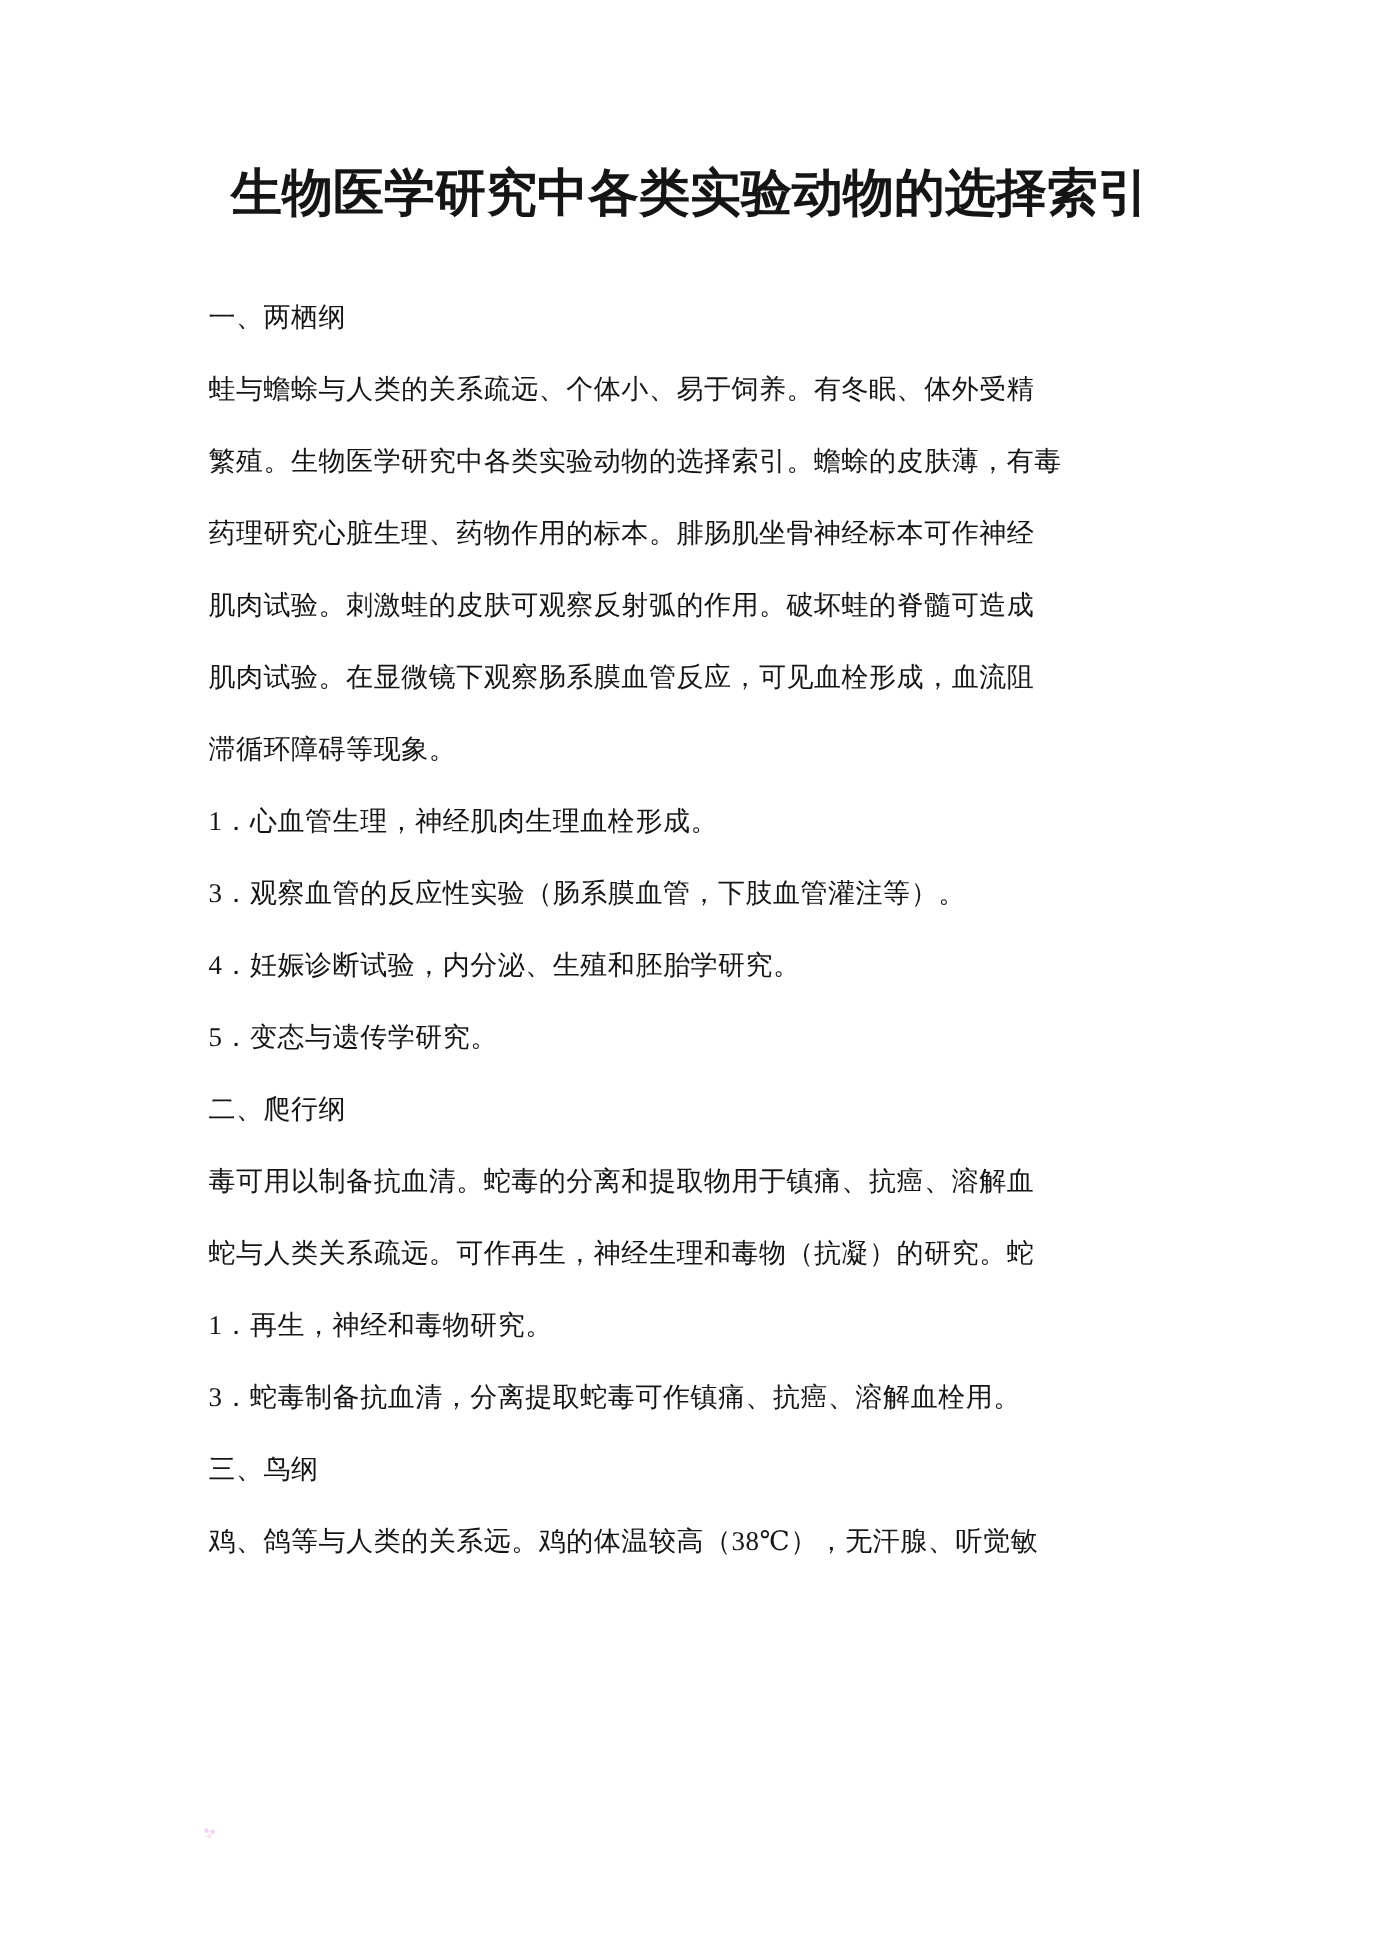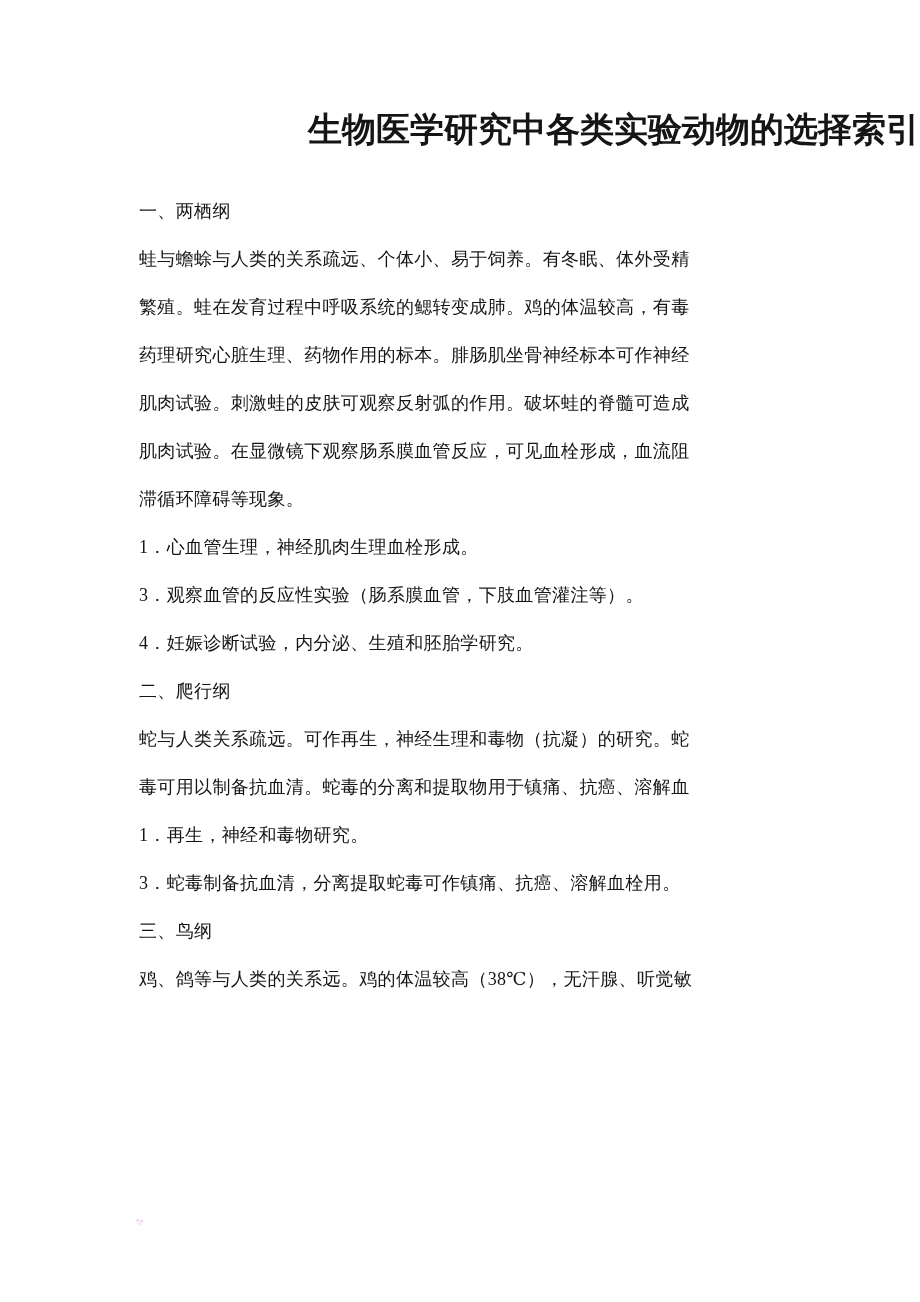--- a/index.html
+++ b/index.html
@@ -14,21 +14,21 @@
     background: #ffffff;
     overflow: hidden;
     font-family: "Liberation Serif", "DejaVu Serif", serif;
     color: #151515;
   }
   .doc-title {
     position: absolute;
     top: 106px;
     left: 0;
     width: 920px;
-    text-align: right;
+    text-align: center;
     font-size: 34px;
     font-weight: bold;
     line-height: 48px;
     white-space: nowrap;
     letter-spacing: 0px;
   }
   .doc-body {
     position: absolute;
     top: 187px;
     left: 139px;
@@ -56,31 +56,32 @@
 </style>
 </head>
 <body>
 
 <div class="page">
   <div class="doc-title">生物医学研究中各类实验动物的选择索引</div>
 
   <div class="doc-body">
       <div class="doc-line">一、两栖纲</div>
       <div class="doc-line">蛙与蟾蜍与人类的关系疏远、个体小、易于饲养。有冬眠、体外受精</div>
-      <div class="doc-line">繁殖。蛙在发育过程中呼吸系统的鳃转变成肺。鸡的体温较高，有毒</div>
+      <div class="doc-line">繁殖。生物医学研究中各类实验动物的选择索引。蟾蜍的皮肤薄，有毒</div>
       <div class="doc-line">药理研究心脏生理、药物作用的标本。腓肠肌坐骨神经标本可作神经</div>
       <div class="doc-line">肌肉试验。刺激蛙的皮肤可观察反射弧的作用。破坏蛙的脊髓可造成</div>
       <div class="doc-line">肌肉试验。在显微镜下观察肠系膜血管反应，可见血栓形成，血流阻</div>
       <div class="doc-line">滞循环障碍等现象。</div>
       <div class="doc-line">1．心血管生理，神经肌肉生理血栓形成。</div>
       <div class="doc-line">3．观察血管的反应性实验（肠系膜血管，下肢血管灌注等）。</div>
       <div class="doc-line">4．妊娠诊断试验，内分泌、生殖和胚胎学研究。</div>
+      <div class="doc-line">5．变态与遗传学研究。</div>
       <div class="doc-line">二、爬行纲</div>
+      <div class="doc-line">毒可用以制备抗血清。蛇毒的分离和提取物用于镇痛、抗癌、溶解血</div>
       <div class="doc-line">蛇与人类关系疏远。可作再生，神经生理和毒物（抗凝）的研究。蛇</div>
-      <div class="doc-line">毒可用以制备抗血清。蛇毒的分离和提取物用于镇痛、抗癌、溶解血</div>
       <div class="doc-line">1．再生，神经和毒物研究。</div>
       <div class="doc-line">3．蛇毒制备抗血清，分离提取蛇毒可作镇痛、抗癌、溶解血栓用。</div>
       <div class="doc-line">三、鸟纲</div>
       <div class="doc-line">鸡、鸽等与人类的关系远。鸡的体温较高（38℃），无汗腺、听觉敏</div>
     </div>
 
   <div class="scan-artifact"></div>
 </div>
 
 </body></html>

